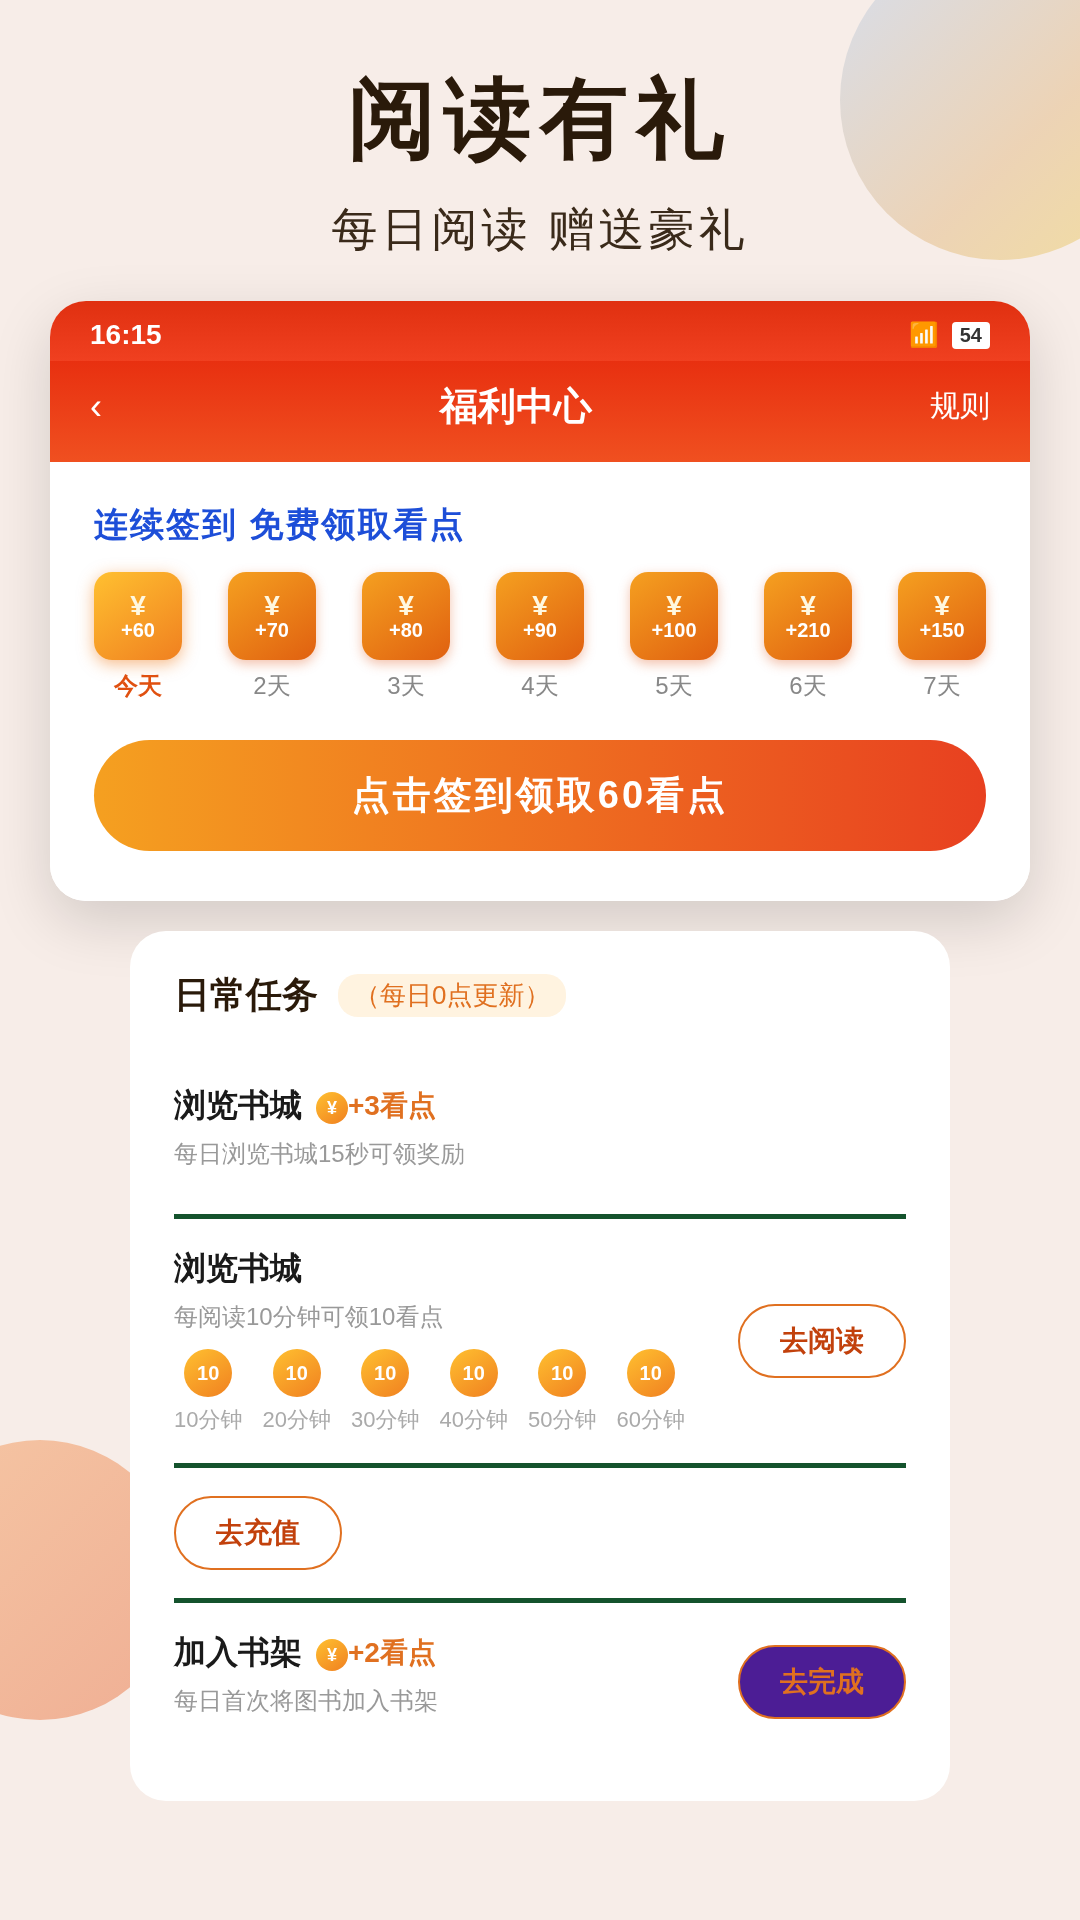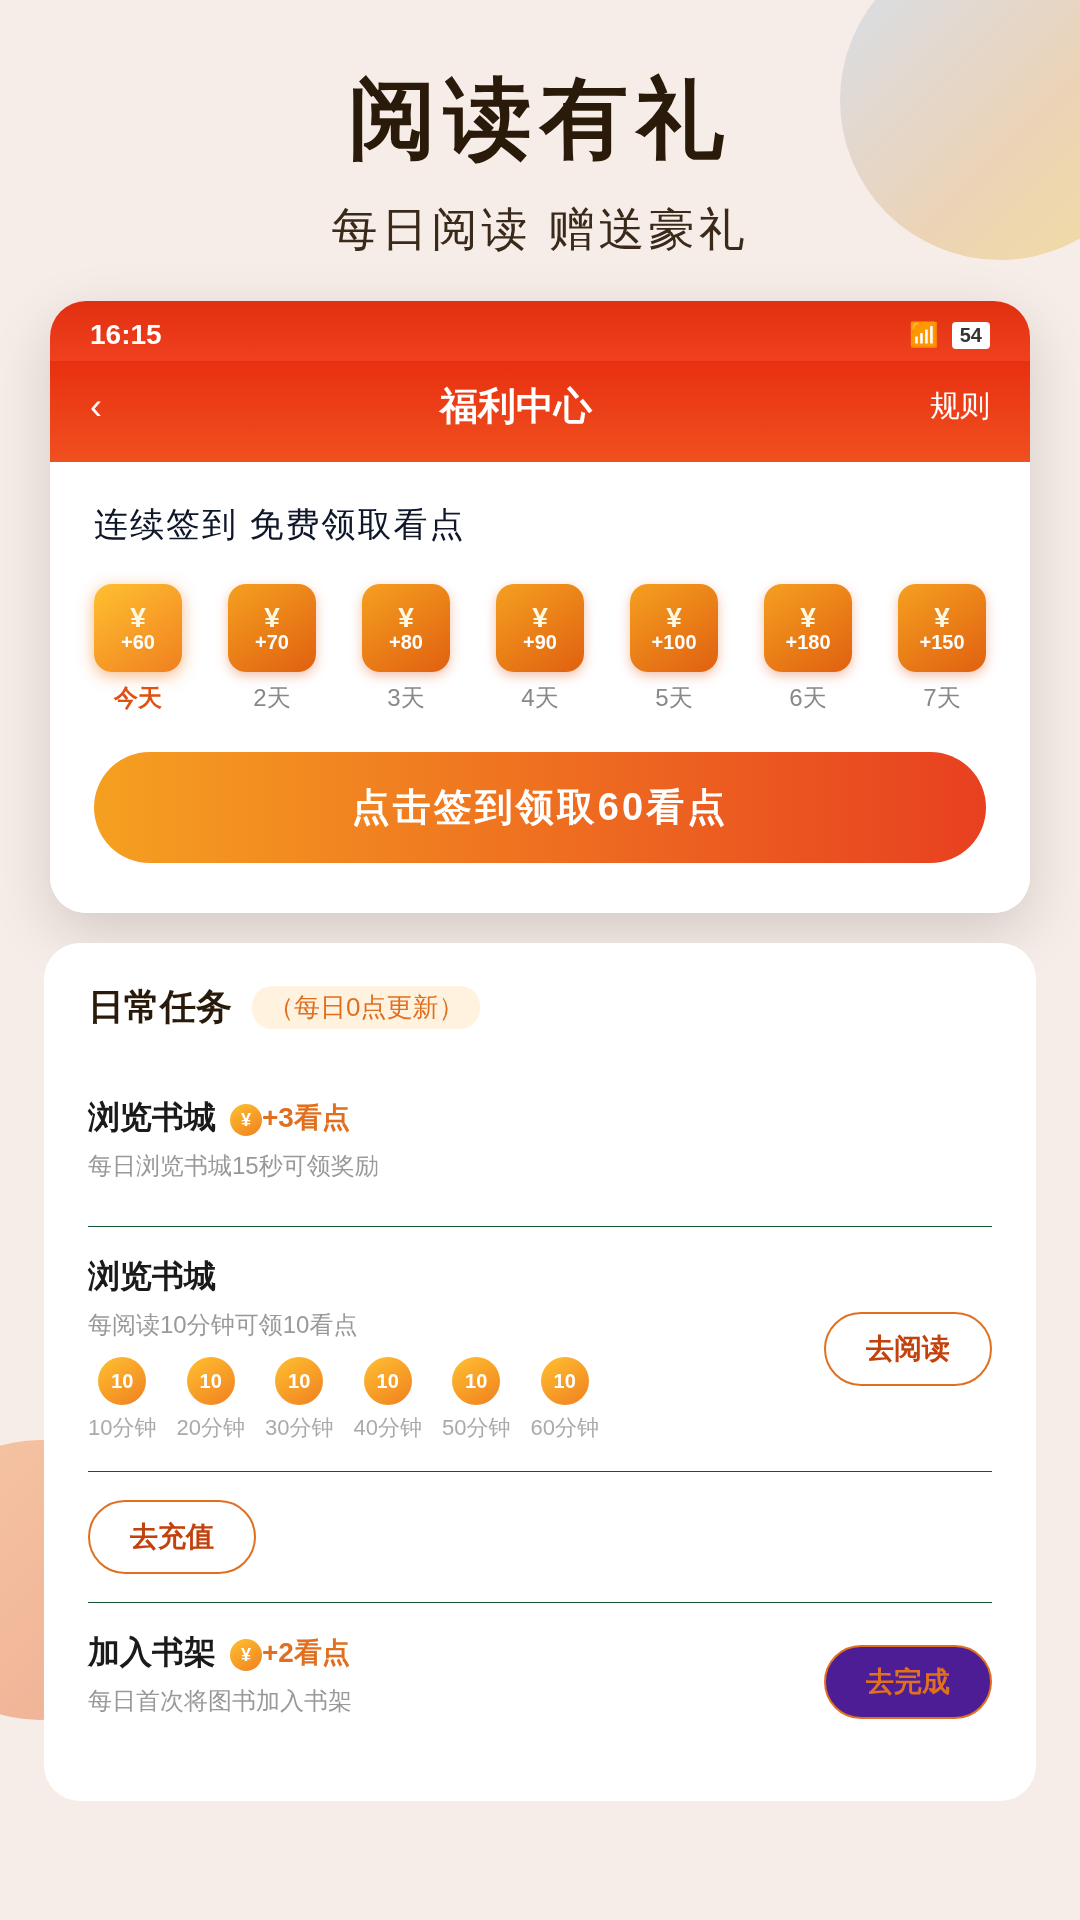--- a/index.html
+++ b/index.html
@@ -127,23 +127,23 @@
 
     
     .signin-card {
       margin: 0;
       background: white;
       padding: 40px 44px 50px;
     }
 
     .signin-title {
       font-size: 34px;
-      color: #0f172a;
-      font-weight: 400;
-      margin-bottom: 36px;
+      color: #1d4ed8;
+      font-weight: 700;
+      margin-bottom: 24px;
       letter-spacing: 2px;
     }
 
     .day-buttons {
       display: flex;
       gap: 16px;
       margin-bottom: 28px;
       justify-content: space-between;
     }
 
@@ -199,21 +199,21 @@
       color: white;
       font-size: 38px;
       font-weight: 700;
       letter-spacing: 3px;
       cursor: pointer;
       margin-top: 10px;
     }
 
     
     .tasks-section {
-      width: 992px;
+      width: 820px;
       background: white;
       border-radius: 36px;
       padding: 40px 44px;
       margin-bottom: 15px;
     }
 
     .tasks-header {
       display: flex;
       align-items: center;
       gap: 20px;
@@ -230,21 +230,21 @@
       background: #fff3e0;
       padding: 4px 16px;
       border-radius: 20px;
     }
 
     .task-item {
       display: flex;
       align-items: center;
       justify-content: space-between;
       padding: 28px 0;
-      border-bottom: 1px solid #14532d;
+      border-bottom: 5px solid #14532d;
     }
     .task-item:last-child {
       border-bottom: none;
     }
 
     .task-info {
       flex: 1;
     }
     .task-name-row {
       display: flex;
@@ -401,21 +401,21 @@
           <div class="day-btn">
             <div class="coin-circle">
               <div class="coin-yen">¥</div>
               <div class="coin-amount">+100</div>
             </div>
             <div class="day-label">5天</div>
           </div>
           <div class="day-btn">
             <div class="coin-circle">
               <div class="coin-yen">¥</div>
-              <div class="coin-amount">+180</div>
+              <div class="coin-amount">+210</div>
             </div>
             <div class="day-label">6天</div>
           </div>
           <div class="day-btn">
             <div class="coin-circle">
               <div class="coin-yen">¥</div>
               <div class="coin-amount">+150</div>
             </div>
             <div class="day-label">7天</div>
           </div>

